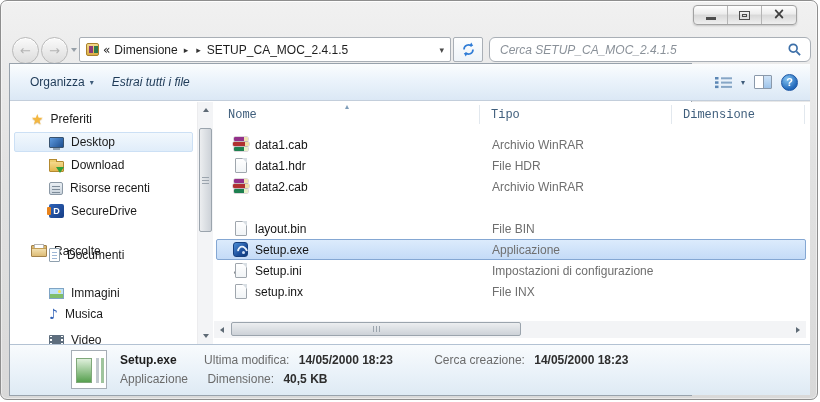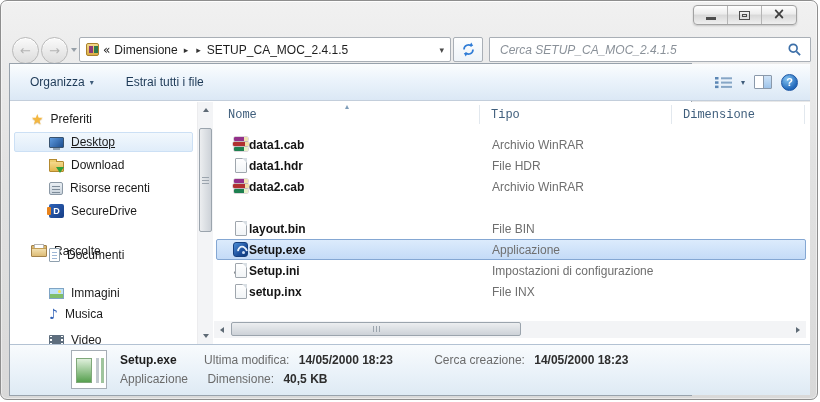--- a/index.html
+++ b/index.html
@@ -47,57 +47,57 @@
     background:#8c3a78; box-shadow:5px 0 0 #2e7a4e; }
   .crumb { color:#1e1e1e; cursor:default; }
   .crumb-sep { color:#333; font-size:9px; padding:0 2px; }
   .addr-dd { margin-left:auto; color:#4a4a4a; font-size:9px; padding-left:4px; }
 
   .refresh-btn { position:absolute; left:452px; top:36px; width:30px; height:25px;
     border:1px solid #a9afb6; border-radius:2px;
     background:linear-gradient(180deg,#fdfefe,#eef3f8); display:flex; align-items:center; justify-content:center; }
 
   .searchbox { position:absolute; left:488px; top:36px; width:322px; height:25px;
-    background:#fff; border:1px solid #a9afb6; border-radius:1px; display:flex; align-items:center; }
+    background:#fff; border:1px solid #a9afb6; border-radius:6px; display:flex; align-items:center; }
   .searchbox input { flex:1; height:100%; border:none; outline:none; background:transparent;
     font:italic 12px "Liberation Sans","DejaVu Sans",sans-serif; color:#474747; padding:0 6px 0 10px; }
   .searchbox input::placeholder { font-style:italic; color:#8a9199; opacity:1; }
   .search-ic { flex:none; margin-right:9px; }
 
   
   .client { position:absolute; left:8px; top:62px; width:683px; height:333px;
     border:1px solid #98a2ac; background:#fff; }
 
   
   .toolbar { position:absolute; left:0; top:0; width:800px; height:37px;
     background:linear-gradient(180deg,#fbfdfe,#ebf3fb 45%,#dbe8f5);
     border-bottom:1px solid #c3cedb; display:flex; align-items:center; }
   .tb-item { display:flex; align-items:center; gap:5px; color:#1e3a57; cursor:default; }
   .tb-organize { margin-left:20px; }
-  .tb-extract { margin-left:32px; }
+  .tb-extract { margin-left:18px;font-style:italic; }
   .tb-caret { font-size:8px; color:#3f5c7a; }
   .tb-right { margin-left:auto; margin-right:12px; display:flex; align-items:center; gap:9px; }
   .preview-ic { width:18px; height:14px; border:1px solid #8a99ab; background:#fff; position:relative; border-radius:1px; }
   .preview-ic::after { content:""; position:absolute; right:0; top:0; bottom:0; width:7px;
     background:linear-gradient(180deg,#cfe3f7,#9ec4ea); border-left:1px solid #8a99ab; }
   .help-ic { width:17px; height:17px; border-radius:50%; border:1px solid #1c56a4;
     background:radial-gradient(circle at 35% 28%,#83c4f2,#2268ba 70%);
     color:#fff; font-weight:bold; font-size:11px; display:flex; align-items:center; justify-content:center; }
 
   
   .main { position:absolute; left:0; top:38px; width:800px; height:242px; background:#fff; overflow:hidden; }
 
   
   .sidebar { position:absolute; left:0; top:0; width:187px; height:100%; }
   .sb-item { position:absolute; left:4px; width:179px; height:20px; display:flex;
     align-items:center; gap:7px; padding-left:16px; border:1px solid transparent;
     border-radius:2px; cursor:default; }
   .sb-item.child { padding-left:34px; }
   .sb-item.selected { background:linear-gradient(180deg,#f2f8fd,#e0edfa);
-    border-color:#cce0f5;text-decoration:underline; }
+    border-color:#cce0f5; }
   .sb-ic { flex:none; position:relative; display:inline-block; }
 
   .ic-star { color:#f4b73f; font-size:14px; line-height:1; text-shadow:0 1px 1px rgba(186,124,10,.55); }
   .ic-desktop { width:15px; height:11px; border:1px solid #39536f; border-radius:1px;
     background:linear-gradient(135deg,#5e9be0,#1d4e8f); }
   .ic-desktop::after { content:""; position:absolute; left:3px; bottom:-3px; width:7px; height:2px; background:#8fa1b3; }
   .ic-dlfolder { width:15px; height:11px; background:linear-gradient(180deg,#f4d98b,#e2b64e);
     border:1px solid #b48a30; border-radius:1px; margin-top:2px; }
   .ic-dlfolder::before { content:""; position:absolute; top:-3px; left:-1px; width:6px; height:2px;
     background:#eccd70; border:1px solid #b48a30; border-bottom:none; }
@@ -146,21 +146,21 @@
   .list { position:absolute; left:204px; top:0; width:596px; height:100%; }
   .lh-label { position:absolute; top:6px; color:#3f5e7c; cursor:default;font-family:Liberation Mono, monospace; }
   .lh-nome { left:14px; } .lh-tipo { left:277px; } .lh-dim { left:469px; }
   .lh-sep { position:absolute; top:3px; width:1px; height:19px; background:#e2e8ee; }
   .sort-arrow { position:absolute; left:125px; top:0px; width:16px; text-align:center;
     font-size:8px; color:#7f9db9; }
   .row { position:absolute; left:2px; width:590px; height:21px; display:flex;
     align-items:center; border:1px solid transparent; border-radius:2px; cursor:default; }
   .row.selected { background:linear-gradient(180deg,#dcebfc,#c4dbf7); border-color:#84a7d3; }
   .row .fi { flex:none; margin-left:16px; position:relative; width:16px; height:16px; }
-  .row .fname { color:#141414;font-weight:bold; }
+  .row .fname { margin-left:6px; color:#141414; }
   .row .ftype { position:absolute; left:275px; color:#6f6f6f; }
   .row .fsize { position:absolute; left:467px; color:#6f6f6f; }
 
   
   .ic-winrar { margin-top:1px; }
   .ic-winrar i { position:absolute; height:4px; border-radius:1px; box-shadow:0 0 0 0.5px rgba(60,20,40,.35); }
   .ic-winrar i:nth-child(1) { top:0; left:1px; width:14px; background:linear-gradient(90deg,#93308a 72%,#efe3b0 72%); }
   .ic-winrar i:nth-child(2) { top:5px; left:0; width:16px; background:linear-gradient(90deg,#b03030 72%,#f0e0a8 72%); }
   .ic-winrar i:nth-child(3) { top:10px; left:1px; width:14px; background:linear-gradient(90deg,#1e8050 72%,#e8f0c8 72%); }
   .ic-page { position:absolute; left:2px; top:0; width:12px; height:15px;

